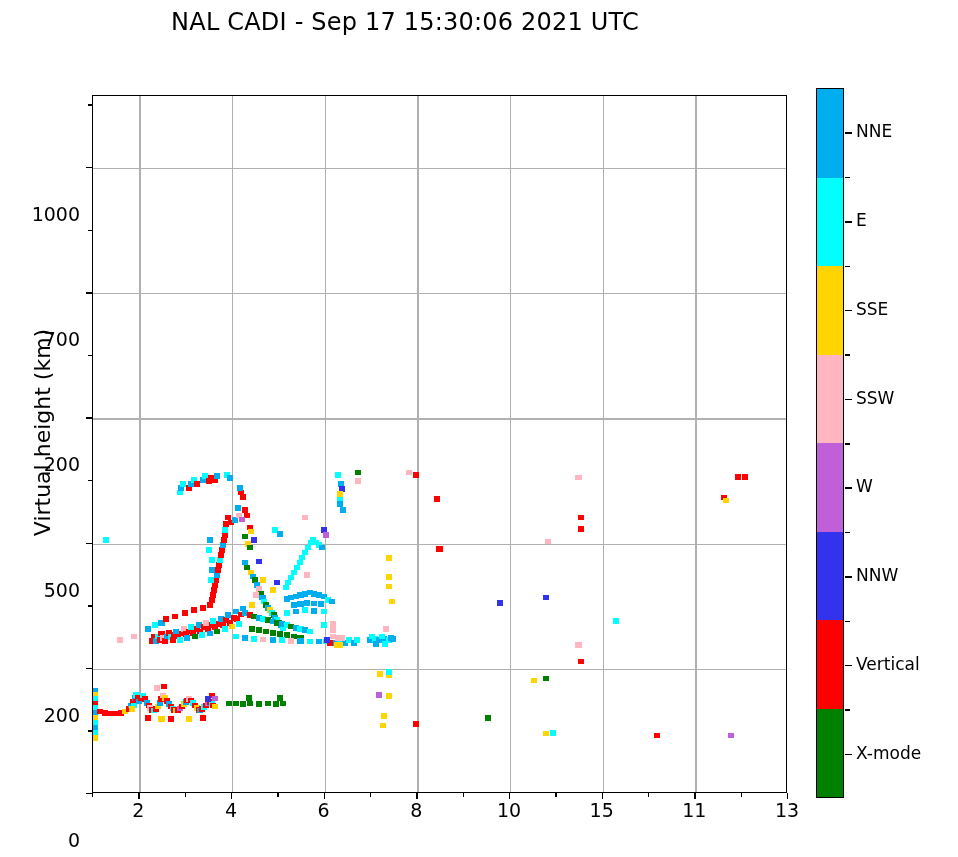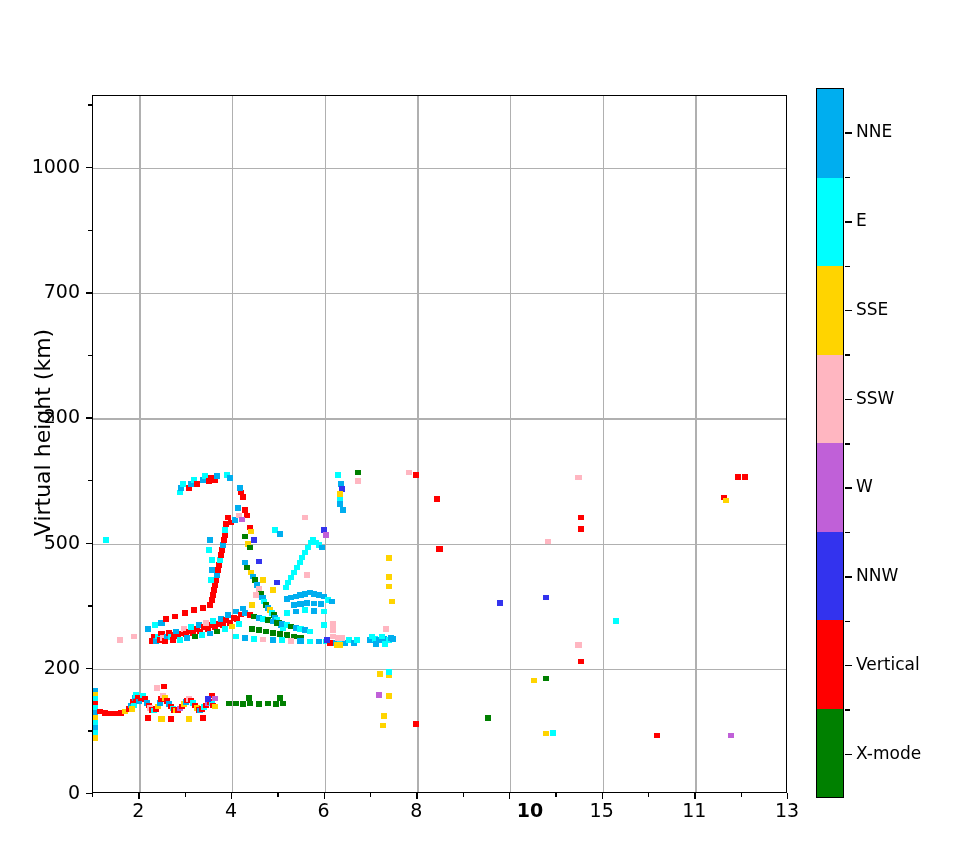--- a/index.html
+++ b/index.html
@@ -32,21 +32,21 @@
   .tick-x.minor{height:4px;}
   .tick-y{height:1.4px;width:6px;left:86px;}
   .tick-y.minor{width:4px;left:88px;}
 
   .xlabel-tick{
     position:absolute;top:799px;font-size:19px;color:#000;
     text-align:center;width:60px;
   }
   .ylabel-tick{
     position:absolute;left:0px;width:80px;text-align:right;
-    font-size:19px;color:#000;
+    font-size:19px;color:#000;margin-top:48px;
   }
 
   .axis-title-x{
     position:absolute;left:92px;top:826px;width:695px;
     text-align:center;font-size:22px;color:#000;
   }
   .axis-title-y{
     position:absolute;left:-108px;top:420px;width:300px;
     text-align:center;font-size:22px;color:#000;
     transform:rotate(-90deg);transform-origin:center center;
@@ -68,20 +68,21 @@
   .cbar-tick{position:absolute;left:845px;width:7px;height:1.5px;background:#000;}
   .cbar-label{
     position:absolute;left:856px;font-size:17px;color:#000;white-space:nowrap;
   }
 </style>
 </head>
 <body>
 
 <div id="stage">
 
+  <div class="title">NAL CADI - Sep 17 15:30:06 2021 UTC</div>
 
   <div class="plot-frame">
     <div id="grid-layer">
         <div class="grid-line grid-v" style="left: 46.3333px;"></div>
         <div class="grid-line grid-v" style="left: 139px;"></div>
         <div class="grid-line grid-v" style="left: 231.667px;"></div>
         <div class="grid-line grid-v" style="left: 324.333px;"></div>
         <div class="grid-line grid-v" style="left: 417px;"></div>
         <div class="grid-line grid-v" style="left: 509.667px;"></div>
         <div class="grid-line grid-v" style="left: 602.333px;"></div>
@@ -487,21 +488,21 @@
       <div class="tick tick-x minor" style="left: 555.333px;"></div>
       <div class="tick tick-x" style="left: 601.667px;"></div>
       <div class="tick tick-x minor" style="left: 648px;"></div>
       <div class="tick tick-x" style="left: 694.333px;"></div>
       <div class="tick tick-x minor" style="left: 740.667px;"></div>
       <div class="tick tick-x" style="left: 787px;"></div>
       <div class="xlabel-tick" style="left: 108.333px;">2</div>
       <div class="xlabel-tick" style="left: 201px;">4</div>
       <div class="xlabel-tick" style="left: 293.667px;">6</div>
       <div class="xlabel-tick" style="left: 386.333px;">8</div>
-      <div class="xlabel-tick" style="left: 500px; font-weight: bold;">10</div>
+      <div class="xlabel-tick" style="left: 479px;">10</div>
       <div class="xlabel-tick" style="left: 571.667px;">15</div>
       <div class="xlabel-tick" style="left: 664.333px;">11</div>
       <div class="xlabel-tick" style="left: 757px;">13</div>
       <div class="tick tick-y" style="top: 793px;"></div>
       <div class="tick tick-y minor" style="top: 730.399px;"></div>
       <div class="tick tick-y" style="top: 667.798px;"></div>
       <div class="tick tick-y minor" style="top: 605.197px;"></div>
       <div class="tick tick-y" style="top: 542.596px;"></div>
       <div class="tick tick-y minor" style="top: 479.996px;"></div>
       <div class="tick tick-y" style="top: 417.395px;"></div>

